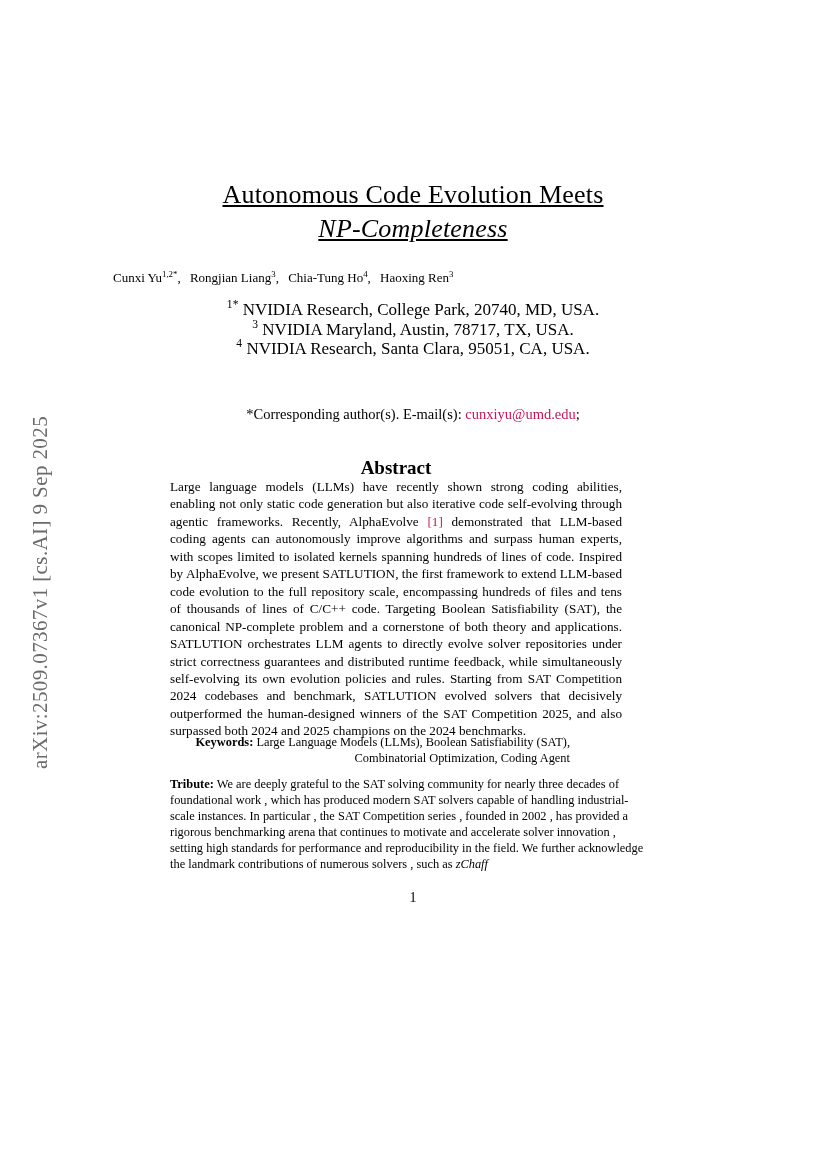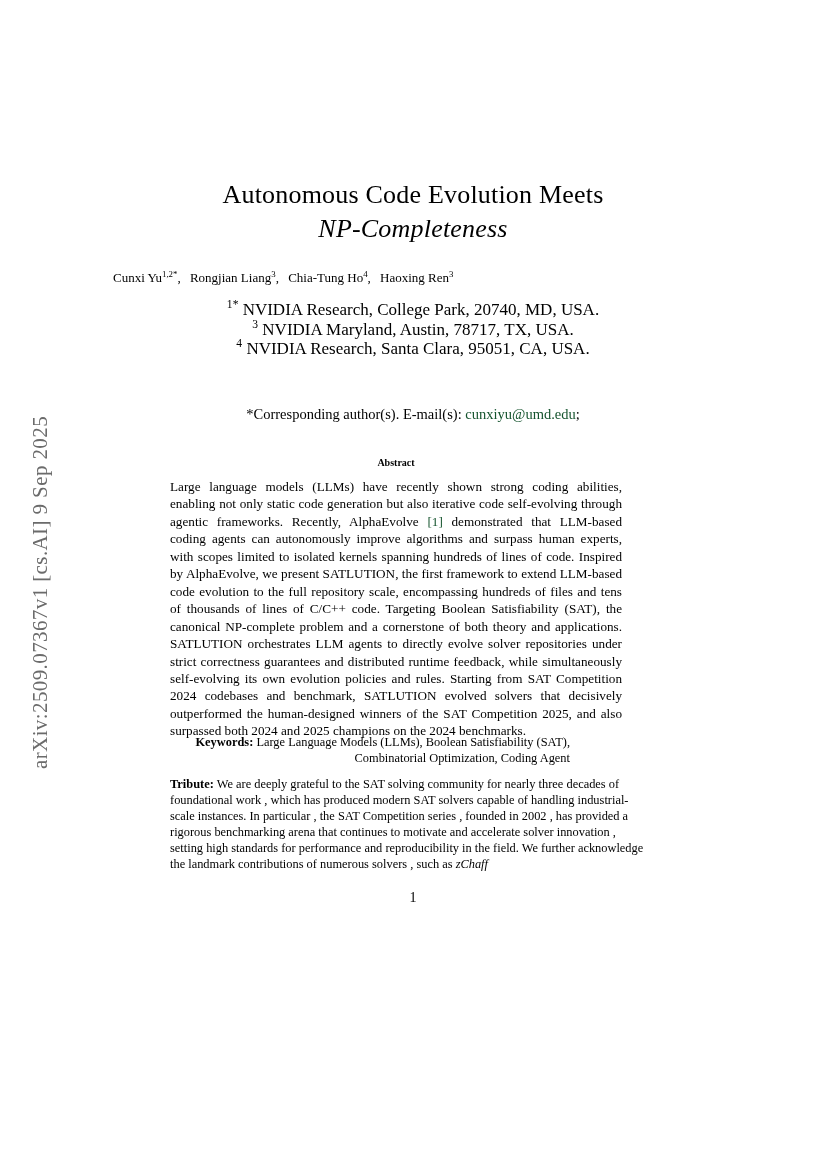--- a/index.html
+++ b/index.html
@@ -48,20 +48,21 @@
     width: 827px;
     height: 1170px;
   }
 
   .title-block {
     position: absolute;
     left: 113px;
     top: 178px;
     width: 600px;
     text-align: center;
+    text-decoration: underline;
   }
   .title-line1 {
     font-size: 26px;
     line-height: 34px;
     letter-spacing: 0.2px;
   }
   .title-line2 {
     font-size: 26px;
     line-height: 34px;
     font-style: italic;
@@ -97,32 +98,32 @@
 
   .corresponding {
     position: absolute;
     left: 113px;
     top: 406px;
     width: 600px;
     text-align: center;
     font-size: 14.5px;
   }
   .link {
-    color: #14532d;
+    color: #be185d;
     text-decoration: none;
   }
 
   
   .abstract-head {
     position: absolute;
     left: 170px;
     top: 457px;
     width: 452px;
     text-align: center;
-    font-size: 10px;
+    font-size: 19px;
     font-weight: bold;
   }
   .abstract-body {
     position: absolute;
     left: 170px;
     top: 478px;
     width: 452px;
     font-size: 13.2px;
     line-height: 17.45px;
     text-align: justify;

